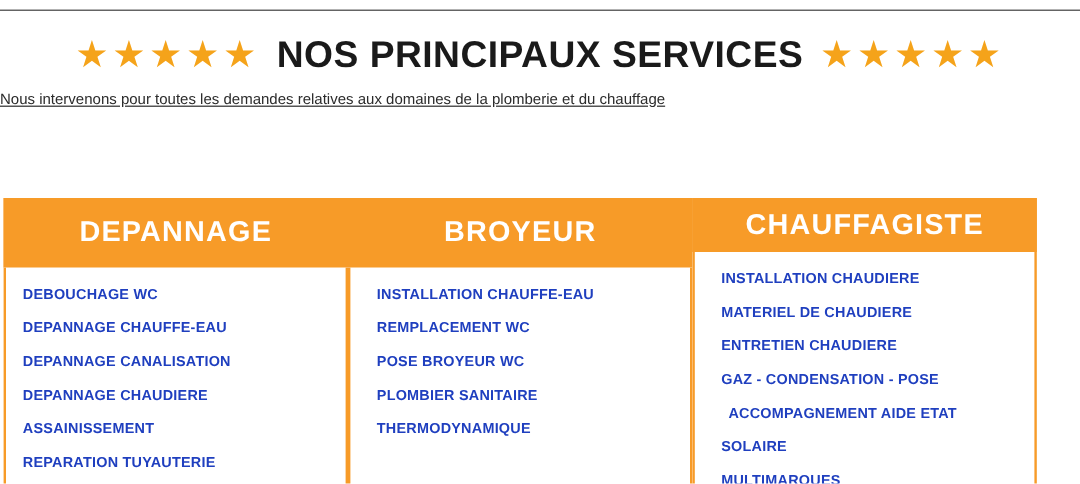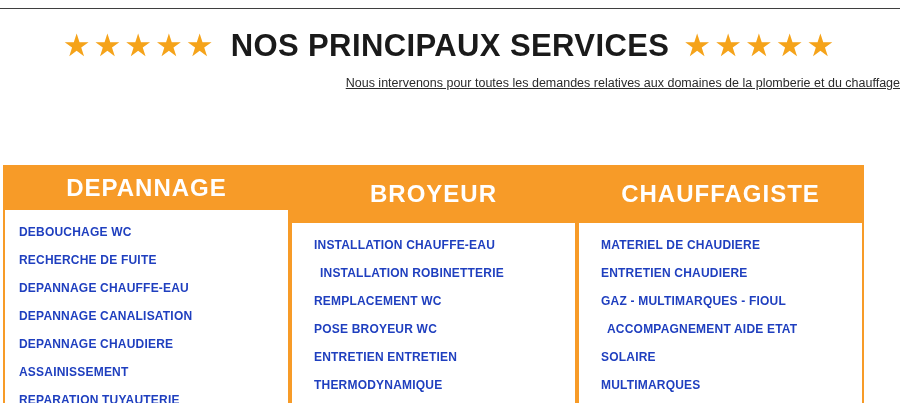--- a/index.html
+++ b/index.html
@@ -54,21 +54,21 @@
     color: #1a1a1a;
     letter-spacing: 0.4px;
     vertical-align: middle;
     line-height: 1;
   }
   .subtitle {
     position: absolute;
     top: 76px;
     left: 0;
     width: 900px;
-    text-align: right;
+    text-align: left;
     font-size: 12.5px;
     color: #2b2b2b;
     text-decoration: underline;
   }
   .columns {
     position: absolute;
     top: 116px;
     left: 0;
     width: 900px;
     height: 287px;
@@ -137,51 +137,50 @@
   <div class="subtitle">Nous intervenons pour toutes les demandes relatives aux domaines de la plomberie et du chauffage</div>
 
   <div class="columns">
 
     <div class="card card-1">
       <div class="card-header">
         <span class="card-header-text">DEPANNAGE</span>
       </div>
       <div class="card-body">
         <div class="service-item">DEBOUCHAGE WC</div>
-        <div class="service-item">RECHERCHE DE FUITE</div>
         <div class="service-item">DEPANNAGE CHAUFFE-EAU</div>
         <div class="service-item">DEPANNAGE CANALISATION</div>
         <div class="service-item">DEPANNAGE CHAUDIERE</div>
         <div class="service-item">ASSAINISSEMENT</div>
         <div class="service-item">REPARATION TUYAUTERIE</div>
       </div>
     </div>
 
     <div class="card card-2">
       <div class="card-header">
         <span class="card-header-text">BROYEUR</span>
       </div>
       <div class="card-body">
         <div class="service-item">INSTALLATION CHAUFFE-EAU</div>
-        <div class="service-item indent">INSTALLATION ROBINETTERIE</div>
         <div class="service-item">REMPLACEMENT WC</div>
         <div class="service-item">POSE BROYEUR WC</div>
-        <div class="service-item">ENTRETIEN ENTRETIEN</div>
+        <div class="service-item">PLOMBIER SANITAIRE</div>
         <div class="service-item">THERMODYNAMIQUE</div>
       </div>
     </div>
 
     <div class="card card-3">
       <div class="card-header">
         <span class="card-header-text">CHAUFFAGISTE</span>
       </div>
       <div class="card-body">
+        <div class="service-item">INSTALLATION CHAUDIERE</div>
         <div class="service-item">MATERIEL DE CHAUDIERE</div>
         <div class="service-item">ENTRETIEN CHAUDIERE</div>
-        <div class="service-item">GAZ - MULTIMARQUES - FIOUL</div>
+        <div class="service-item">GAZ - CONDENSATION - POSE</div>
         <div class="service-item indent">ACCOMPAGNEMENT AIDE ETAT</div>
         <div class="service-item">SOLAIRE</div>
         <div class="service-item">MULTIMARQUES</div>
       </div>
     </div>
 
   </div>
 </div>
 
 </body></html>

